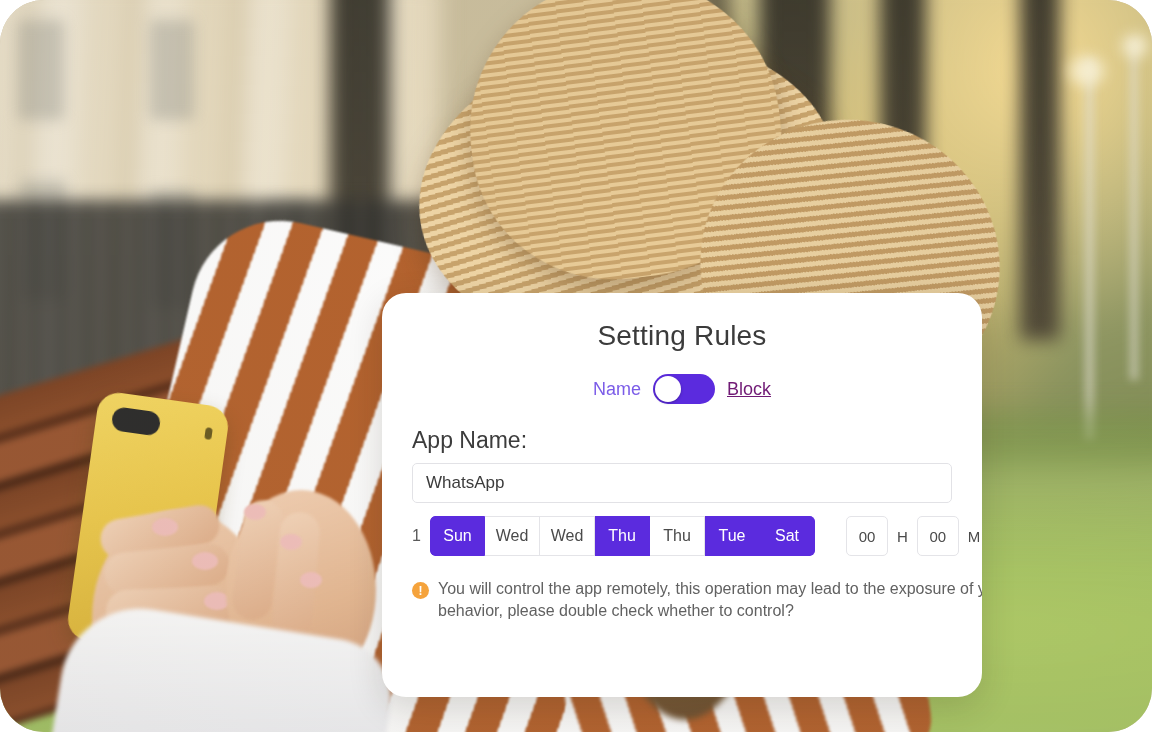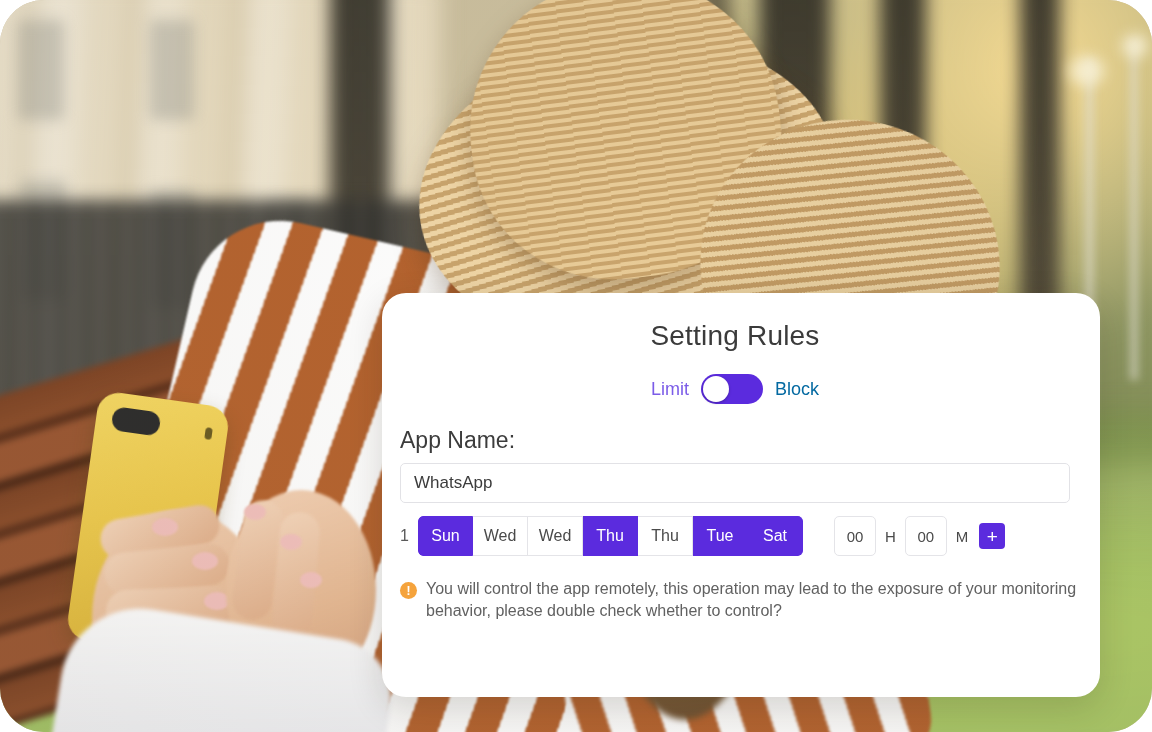--- a/index.html
+++ b/index.html
@@ -320,47 +320,47 @@
     position: absolute; inset: 0;
     backdrop-filter: none;
     background: radial-gradient(ellipse at 58% 34%, rgba(255,255,255,0) 0%, rgba(120,110,90,.10) 100%);
   }
 
   
   .card {
     position: absolute;
     left: 382px;
     top: 293px;
-    width: 718px;
+    width: 600px;
     height: 404px;
     background: #ffffff;
     border-radius: 24px;
     box-shadow: 0 10px 34px rgba(40,30,20,.16);
-    padding: 26px 30px 0 18px;
+    padding: 26px 30px 0 30px;
     overflow: hidden;
   }
 
   .card-title {
     text-align: center;
     font-size: 28px;
     color: #3b3b3b;
     letter-spacing: .2px;
     line-height: 34px;
   }
 
   .mode-row {
     display: flex;
     align-items: center;
     justify-content: center;
     gap: 12px;
     margin-top: 21px;
   }
   .mode-label { font-size: 18px; line-height: 22px; }
   .mode-label.active { color: #7b5ce8; }
-  .mode-label.inactive { color: #0369a1; }
+  .mode-label.inactive { color: #701a75; text-decoration: underline; }
 
   .toggle {
     position: relative;
     width: 62px;
     height: 30px;
     border-radius: 15px;
     background: #5b2bde;
     cursor: pointer;
     flex: none;
   }
@@ -585,21 +585,21 @@
 
     <div class="sleeve-white"></div>
     <div class="photo-blur-veil"></div>
   </div>
 
   <div class="card">
 
     <div class="card-title">Setting Rules</div>
 
     <div class="mode-row">
-      <span class="mode-label active">Limit</span>
+      <span class="mode-label active">Name</span>
       <div class="toggle">
         <div class="toggle-knob"></div>
       </div>
       <span class="mode-label inactive">Block</span>
     </div>
 
     <div class="field-label">App Name:</div>
 
     <input class="text-input" type="text" value="WhatsApp" style="">
 

